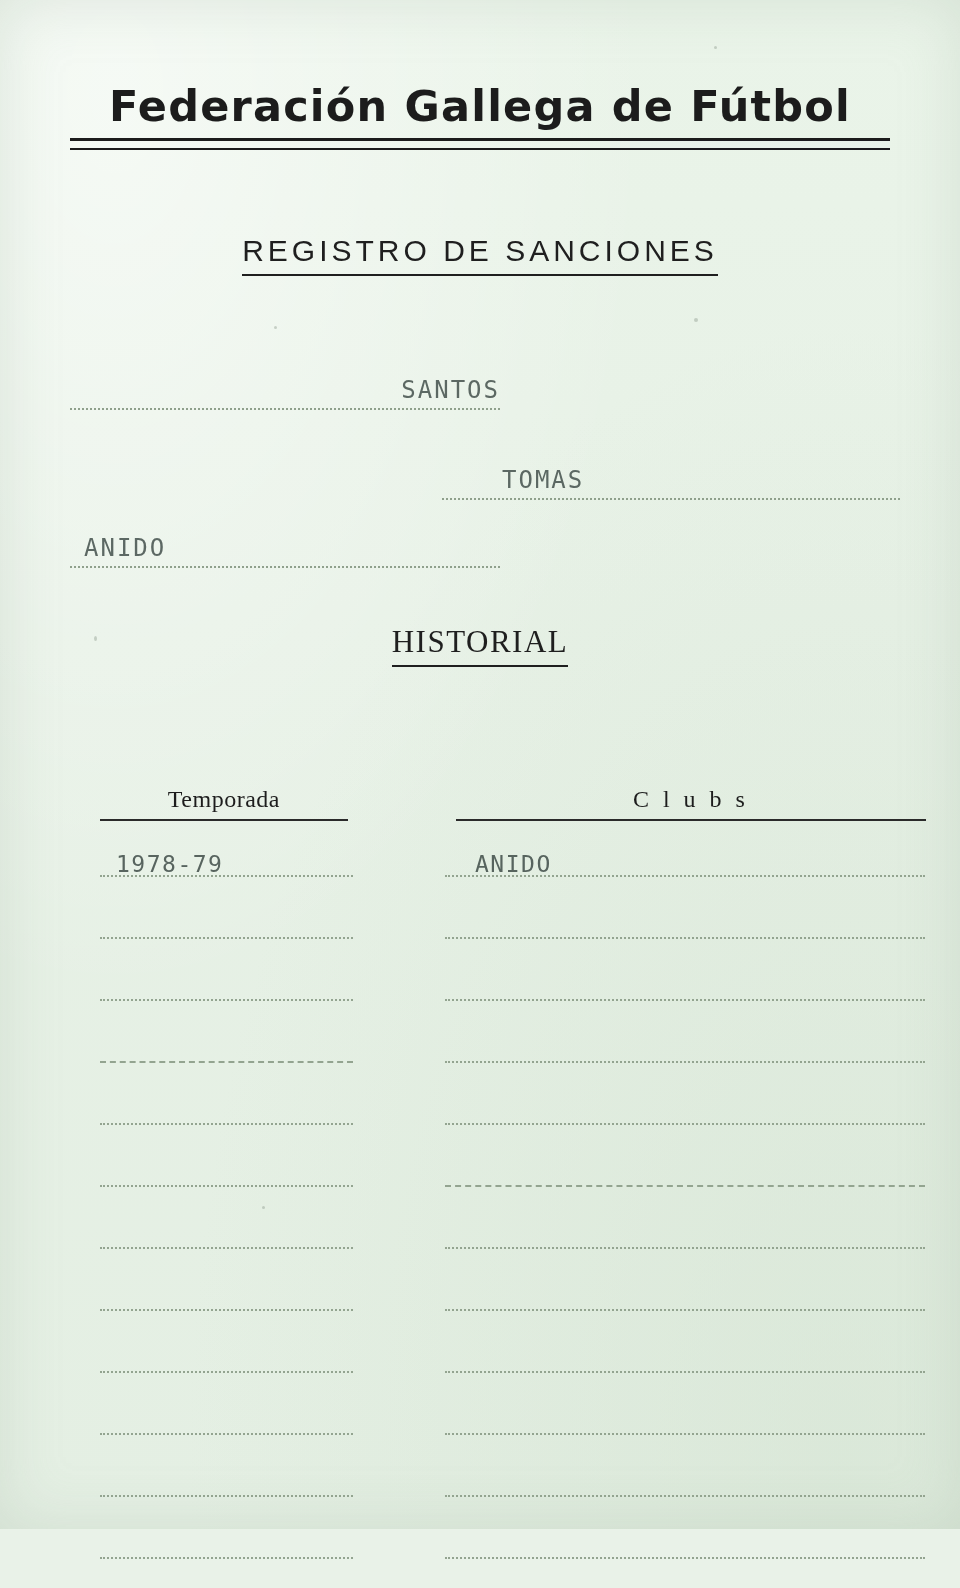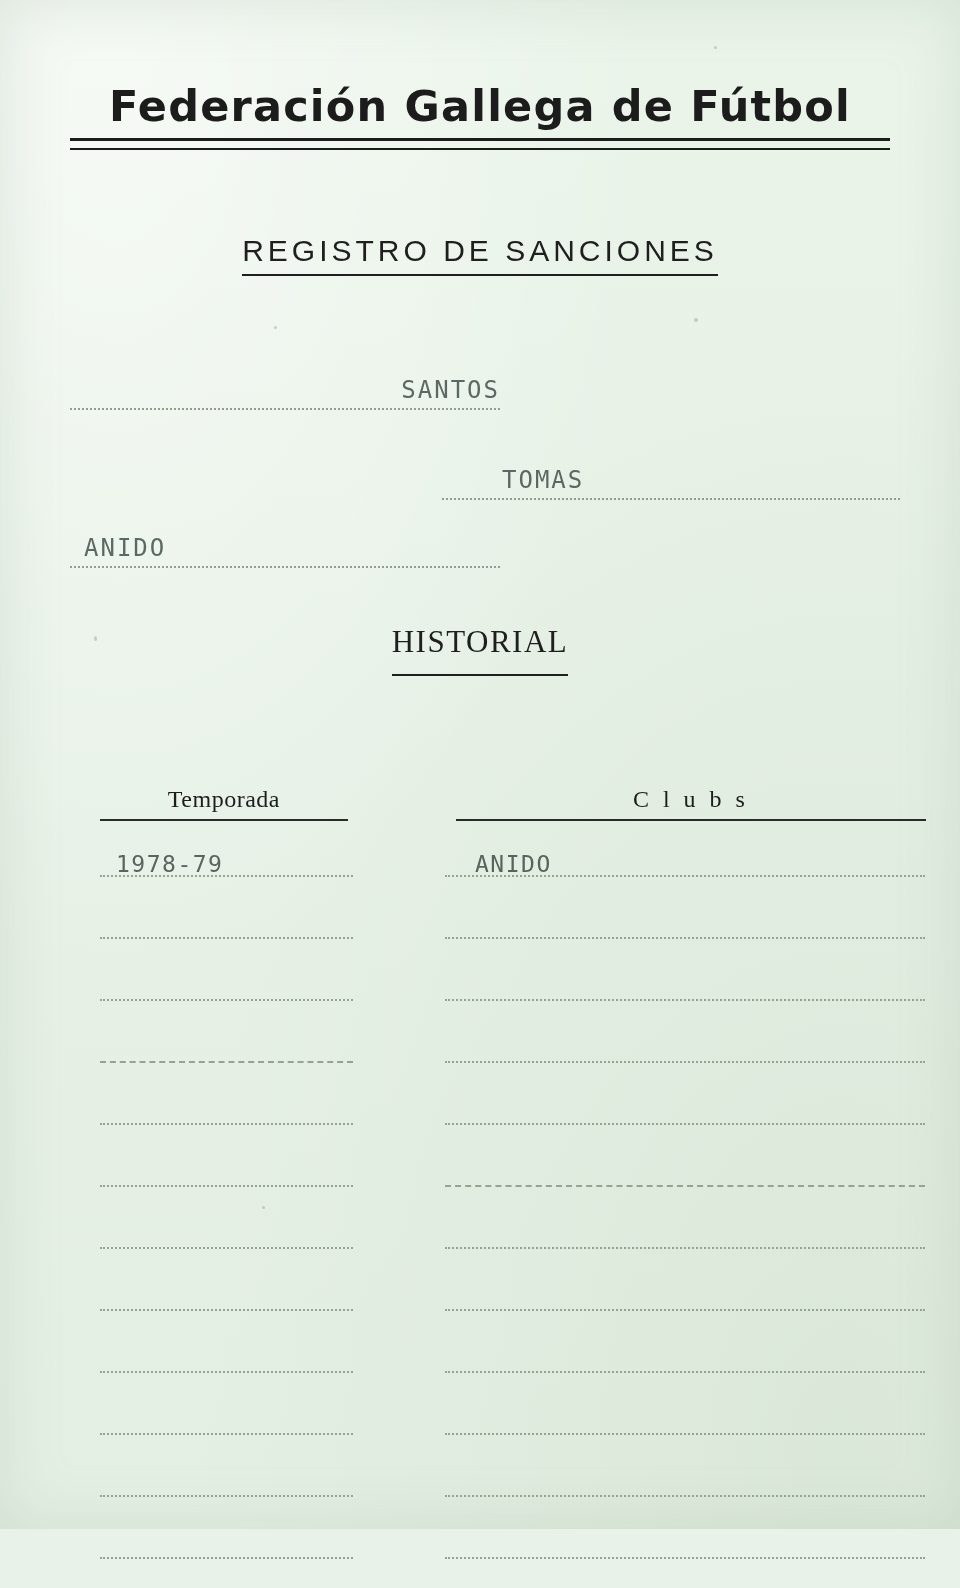--- a/index.html
+++ b/index.html
@@ -120,21 +120,21 @@
     top: 598px;
     width: 820px;
     text-align: center;
   }
   .historial {
     display: inline-block;
     font-family: "Liberation Serif", serif;
     font-size: 31px;
     letter-spacing: 1.5px;
     color: #1f1f1f;
-    padding-bottom: 14px;
+    padding-bottom: 5px;
     border-bottom: 2px solid #1f1f1f;
     text-align: center;
   }
 
   
   .table {
     position: absolute;
     left: 36px;
     top: 760px;
     width: 856px;

